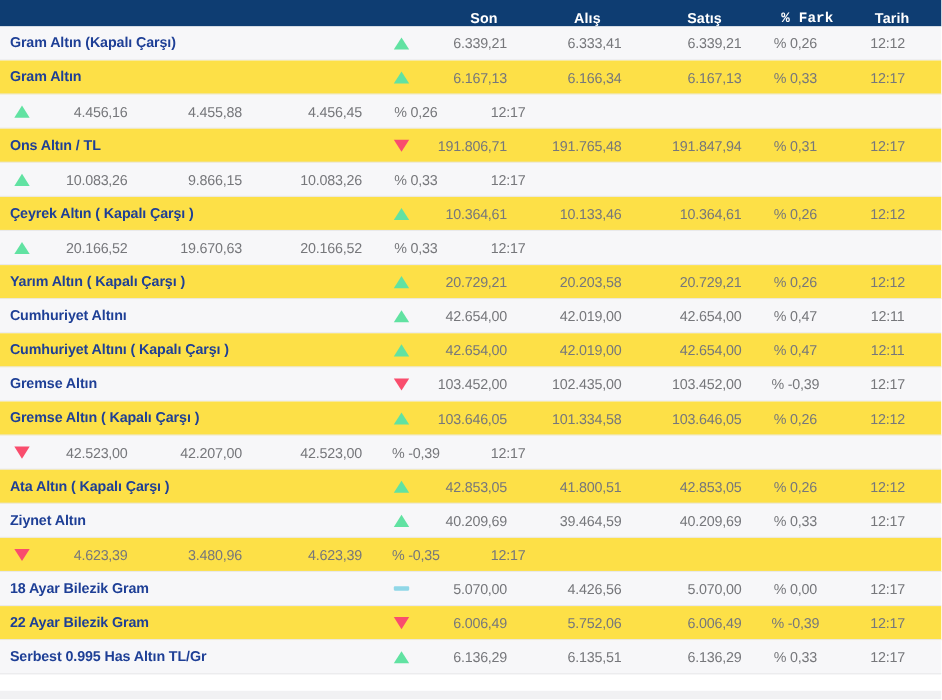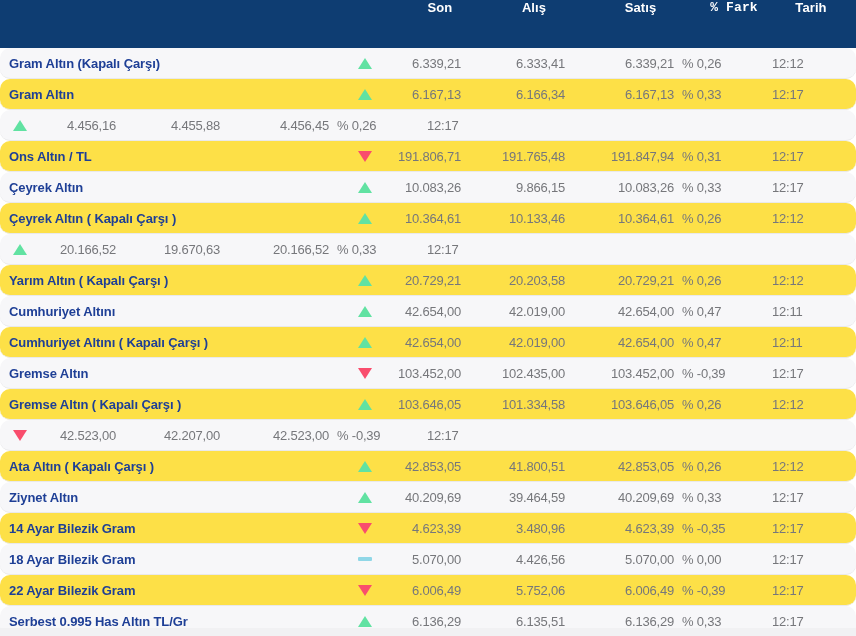--- a/index.html
+++ b/index.html
@@ -4,44 +4,43 @@
 <style>
   html,body { margin:0; padding:0; background:#ffffff; }
   * { box-sizing:border-box; }
   .app {
     width:856px; height:636px; overflow:hidden; position:relative;
     font-family:"Liberation Sans", sans-serif;
     background:#ffffff;
   }
   
   .thead {
-    display:flex; align-items:flex-start; height:48px;
+    display:flex; align-items:flex-end; height:24px;
     background:var(--header-bg, #0e3d72);
   }
   .thead .cell {
     color:#ffffff; font-size:13px; font-weight:bold; letter-spacing:0.1px;
     text-align:center;
   }
   
   .col-name  { width:345px; padding-left:9px;  text-align:left; }
   .col-arrow { width:40px;  display:flex; justify-content:center; align-items:center; }
   .col-son   { width:84px;  padding-right:8px;  text-align:right; }
   .col-alis  { width:104px; padding-right:8px;  text-align:right; }
   .col-satis { width:109px; padding-right:8px;  text-align:right; }
-  .col-fark  { width:90px;  padding-right:8px;  text-align:left; }
-  .col-tarih { width:84px;  padding-right:14px; text-align:left; }
+  .col-fark  { width:90px;  padding-right:8px;  text-align:center; }
+  .col-tarih { width:84px;  padding-right:14px; text-align:center; }
   .thead .col-son, .thead .col-alis, .thead .col-satis { text-align:center; padding-right:0; padding-left:26px; }
   .thead .col-fark { text-align:center; padding-right:0; padding-left:14px;font-family:Liberation Mono, monospace; }
   .thead .col-tarih { text-align:center; padding-right:6px; }
 
   
   .row {
     display:flex; align-items:center; height:31px;
     border-bottom:1px solid var(--border, #e9e9eb);
-    border-radius:10px;
   }
   .row.odd  { background:var(--odd-bg, #f7f7f9); }
   .row.even { background:#fde047; }
   .name {
     color:var(--link, #1e3f96); font-size:13px; font-weight:bold;
     text-decoration:none; letter-spacing:-0.1px; cursor:pointer;
     white-space:nowrap;
   }
   .num {
     color:var(--value, #76777b); font-size:13px; font-weight:normal;
@@ -132,23 +131,20 @@
       <span class="arrow down"></span>
     </div>
     <div class="cell num col-son">191.806,71</div>
     <div class="cell num col-alis">191.765,48</div>
     <div class="cell num col-satis">191.847,94</div>
     <div class="cell num col-fark">% 0,31</div>
     <div class="cell num col-tarih">12:17</div>
   </div>
 
   <div class="row odd">
-    <div class="cell col-name">
-      <a class="name">Çeyrek Altın</a>
-    </div>
     <div class="cell col-arrow">
       <span class="arrow up"></span>
     </div>
     <div class="cell num col-son">10.083,26</div>
     <div class="cell num col-alis">9.866,15</div>
     <div class="cell num col-satis">10.083,26</div>
     <div class="cell num col-fark">% 0,33</div>
     <div class="cell num col-tarih">12:17</div>
   </div>
 
@@ -280,23 +276,20 @@
       <span class="arrow up"></span>
     </div>
     <div class="cell num col-son">40.209,69</div>
     <div class="cell num col-alis">39.464,59</div>
     <div class="cell num col-satis">40.209,69</div>
     <div class="cell num col-fark">% 0,33</div>
     <div class="cell num col-tarih">12:17</div>
   </div>
 
   <div class="row even">
-    <div class="cell col-name">
-      <a class="name">14 Ayar Bilezik Gram</a>
-    </div>
     <div class="cell col-arrow">
       <span class="arrow down"></span>
     </div>
     <div class="cell num col-son">4.623,39</div>
     <div class="cell num col-alis">3.480,96</div>
     <div class="cell num col-satis">4.623,39</div>
     <div class="cell num col-fark">% -0,35</div>
     <div class="cell num col-tarih">12:17</div>
   </div>
 

